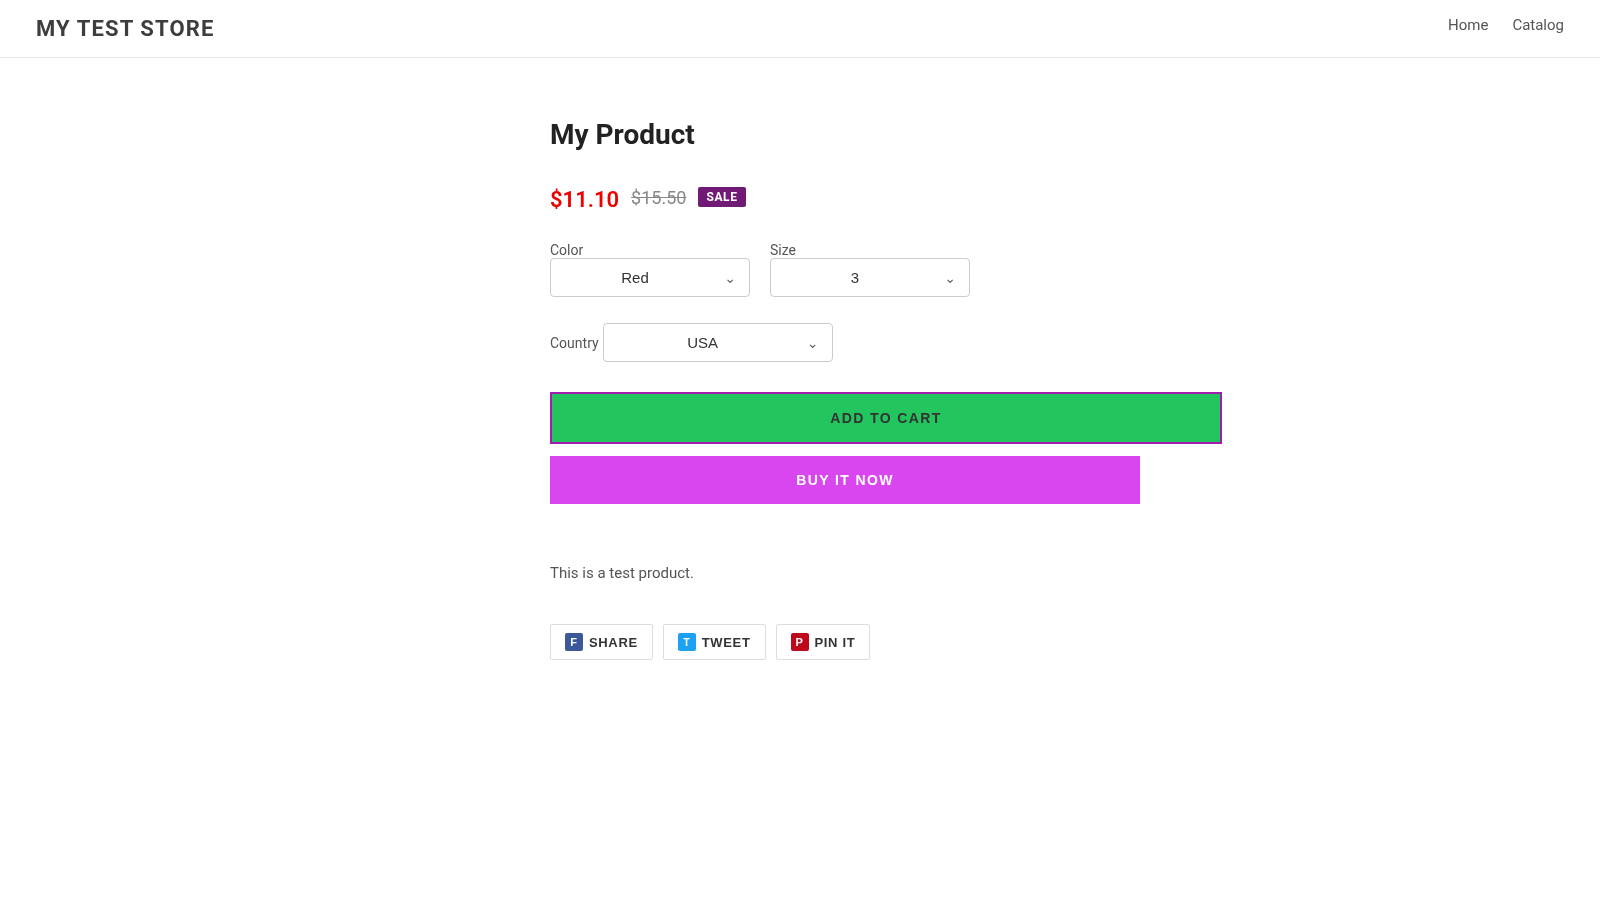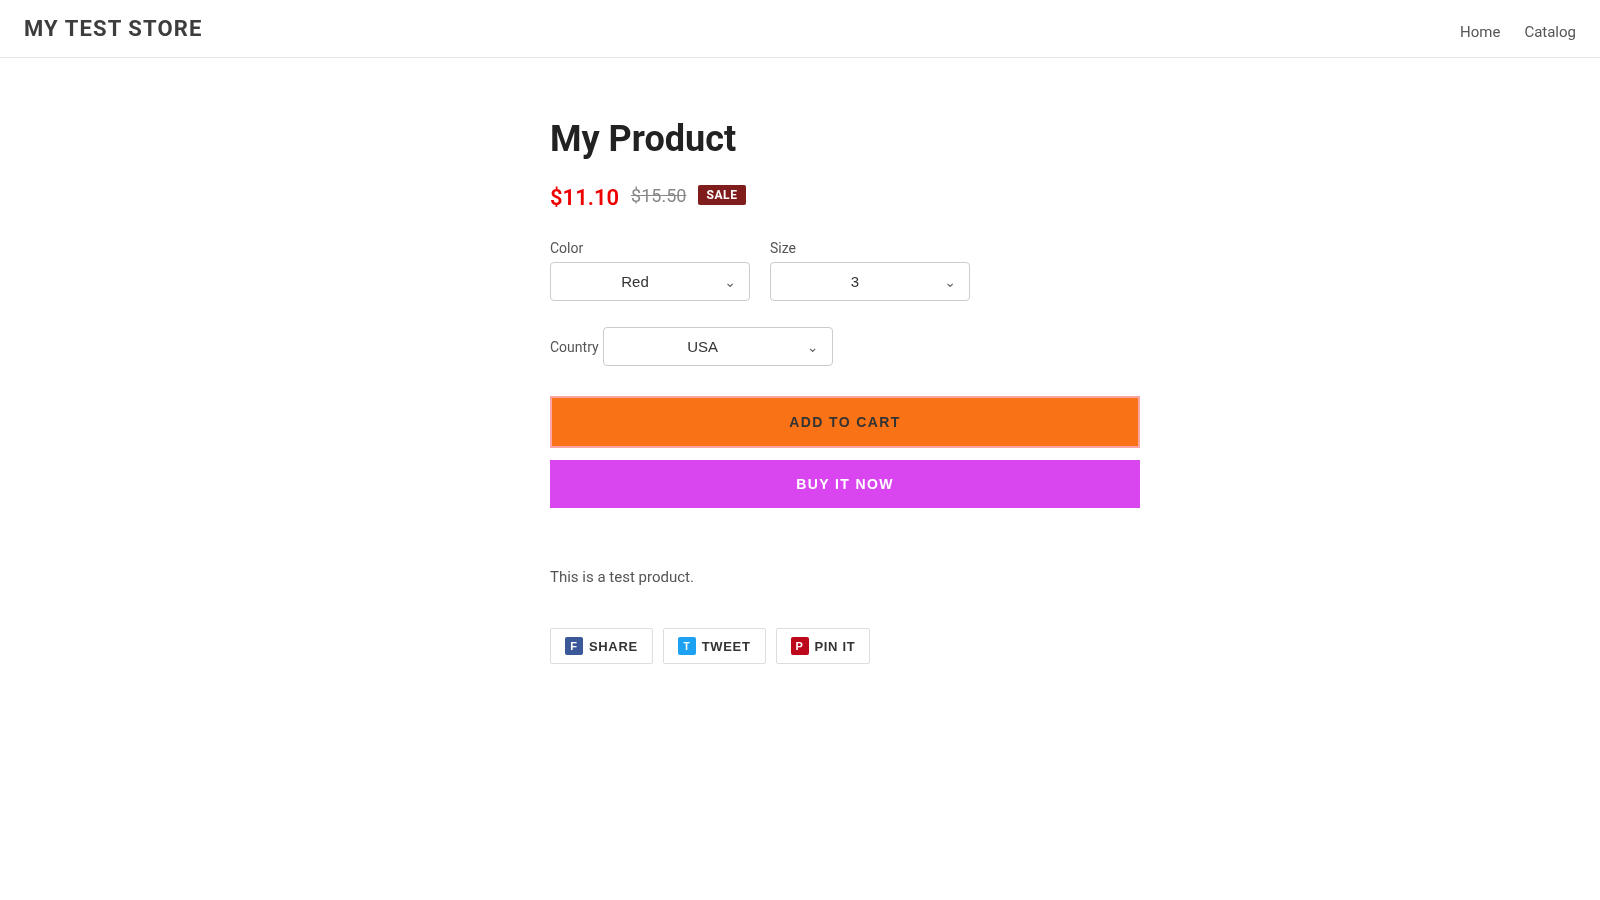--- a/index.html
+++ b/index.html
@@ -10,23 +10,23 @@
 
     body {
       font-family: -apple-system, BlinkMacSystemFont, 'Segoe UI', Roboto, Helvetica, Arial, sans-serif;
       background: #ffffff;
       color: #333;
       font-size: 16px;
     }
 
     header {
       display: flex;
-      align-items: flex-end;
+      align-items: flex-start;
       justify-content: space-between;
-      padding: 16px 24px;
+      padding: 16px 36px;
       border-bottom: 1px solid #e5e5e5;
     }
 
     .store-title {
       font-size: 22px;
       font-weight: 700;
       color: #3d3d3d;
       letter-spacing: 0.05em;
       text-transform: uppercase;
     }
@@ -42,24 +42,24 @@
       font-size: 15px;
     }
 
     main {
       max-width: 900px;
       margin: 0 auto;
       padding: 60px 40px 60px 200px;
     }
 
     .product-title {
-      font-size: 36px;
+      font-size: 28px;
       font-weight: 700;
       color: #222;
-      margin-bottom: 25px;
+      margin-bottom: 36px;
     }
 
     .price-row {
       display: flex;
       align-items: flex-start;
       gap: 12px;
       margin-bottom: 30px;
     }
 
     .sale-price {
@@ -68,40 +68,39 @@
       color: #e00;
     }
 
     .original-price {
       font-size: 18px;
       color: #888;
       text-decoration: line-through;
     }
 
     .sale-badge {
-      background: #7f1d1d;
+      background: #701a75;
       color: #fff;
       font-size: 12px;
       font-weight: 700;
       padding: 3px 8px;
       border-radius: 2px;
       letter-spacing: 0.05em;
     }
 
     .options-grid {
       display: flex;
       gap: 20px;
       flex-wrap: wrap;
       margin-bottom: 20px;
     }
 
     .option-group {
       display: flex;
       flex-direction: column;
-      gap: 6px;
     }
 
     .option-label {
       font-size: 14px;
       color: #555;
     }
 
     .select-wrapper {
       position: relative;
       display: inline-block;
@@ -134,24 +133,24 @@
     .country-row {
       margin-bottom: 30px;
     }
 
     .country-row .select-wrapper select {
       min-width: 230px;
     }
 
     .btn-add-cart {
       display: block;
-      width: 590px;
+      width: 672px;
       padding: 16px;
-      border: 2px solid #fca5a5;
-      background: #f97316;
+      border: 2px solid #a21caf;
+      background: #22c55e;
       color: #333;
       font-size: 14px;
       font-weight: 700;
       letter-spacing: 0.1em;
       text-transform: uppercase;
       cursor: pointer;
       margin-bottom: 12px;
       text-align: center;
     }
 

